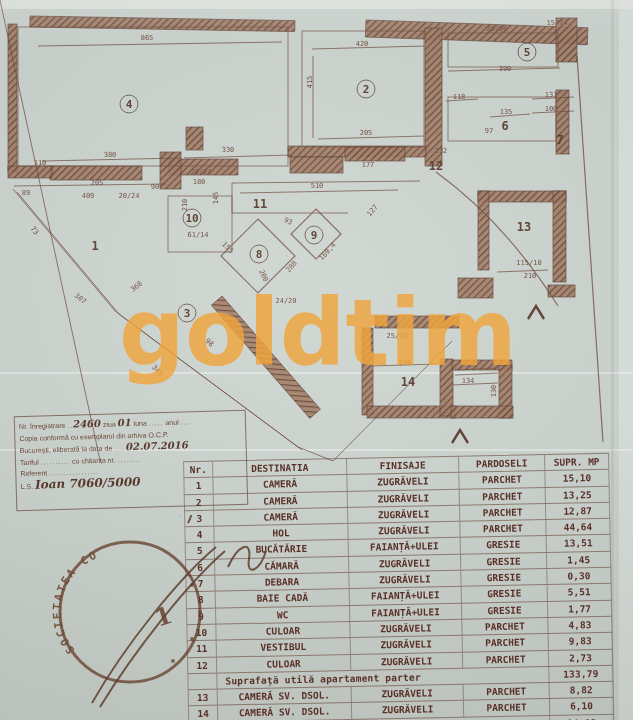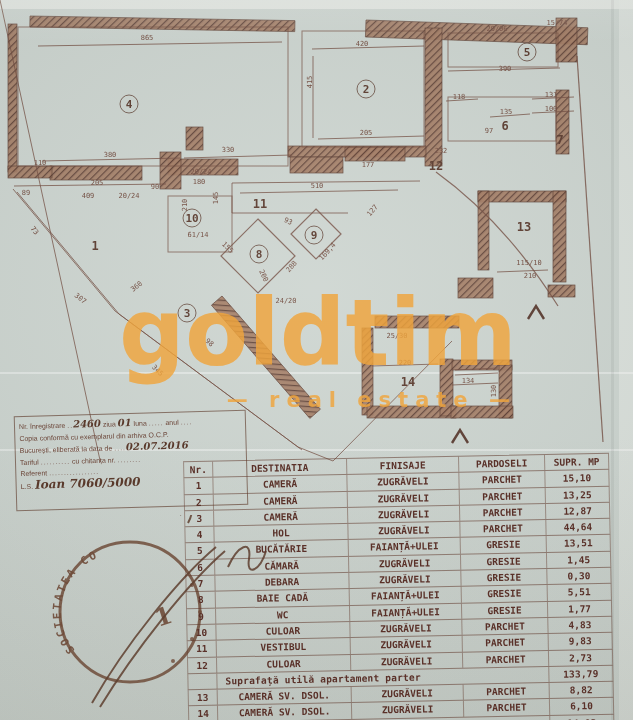--- a/index.html
+++ b/index.html
@@ -22,21 +22,21 @@
         font-family:"DejaVu Sans Mono",monospace;font-weight:bold;
         font-size:12px;color:#553427;line-height:1;}
   .room.circ{border:1.3px solid rgba(85,52,39,.75);border-radius:50%;
              width:17px;height:17px;display:flex;align-items:center;justify-content:center;font-size:11px;}
   .dim{position:absolute;transform:translate(-50%,-50%);
        font-family:"DejaVu Sans Mono",monospace;font-size:7px;letter-spacing:0;
        color:#6d4538;white-space:nowrap;line-height:1;}
 
   
   #wm{position:absolute;left:318px;top:288px;transform:translateX(-50%);
-      color:#f0a53d;opacity:.82;text-align:right;pointer-events:none;z-index:5;}
+      color:#f0a53d;opacity:.82;text-align:center;pointer-events:none;z-index:5;}
   #wm .brand{font-family:"DejaVu Sans",sans-serif;font-weight:bold;
              font-size:92px;line-height:1;letter-spacing:0px;}
   #wm .tag{font-family:"DejaVu Sans",sans-serif;font-weight:bold;
            font-size:21px;letter-spacing:7px;margin-top:8px;white-space:nowrap;}
 
   
   #regbox{position:absolute;left:15px;top:413px;width:222px;min-height:88px;
           border:1px solid rgba(95,60,45,.65);padding:3px 4px 2px 4px;
           transform:rotate(-1.6deg);color:#6b4538;z-index:6;}
   .reg-line{font-family:"Liberation Sans",sans-serif;font-size:7px;line-height:11.5px;
@@ -217,21 +217,20 @@
       <div class="dim" style="left: 397px; top: 336px;">25/30</div>
       <div class="dim" style="left: 405px; top: 363px;">220</div>
       <div class="dim" style="left: 468px; top: 381px;">134</div>
       <div class="dim" style="left: 494px; top: 391px; transform: translate(-50%, -50%) rotate(-90deg);">130</div>
       <div class="dim" style="left: 529px; top: 263px;">115/10</div>
       <div class="dim" style="left: 530px; top: 276px;">210</div>
     </div>
 
   <div id="wm">
     <div class="brand">goldtim</div>
-    <div class="tag">—  real estate  —</div>
   </div>
 
   <div id="regbox">
       <div class="reg-line"><span class="p">Nr. înregistrare </span><span class="d">..</span><span class="h">2460</span><span class="p"> ziua </span><span class="h">01</span><span class="p"> luna </span><span class="d">.....</span><span class="p"> anul </span><span class="d">....</span></div>
       <div class="reg-line"><span class="p">Copia conformă cu exemplarul din arhiva O.C.P.</span></div>
       <div class="reg-line"><span class="p">București, eliberată la data de </span><span class="d">....</span><span class="h">02.07.2016</span></div>
       <div class="reg-line"><span class="p">Tariful </span><span class="d">..........</span><span class="p"> cu chitanța nr. </span><span class="d">........</span></div>
       <div class="reg-line"><span class="p">Referent </span><span class="d">.................</span></div>
       <div class="reg-line ls"><span class="p">L.S. </span><span class="h">Ioan  7060/5000</span></div>
     </div>

